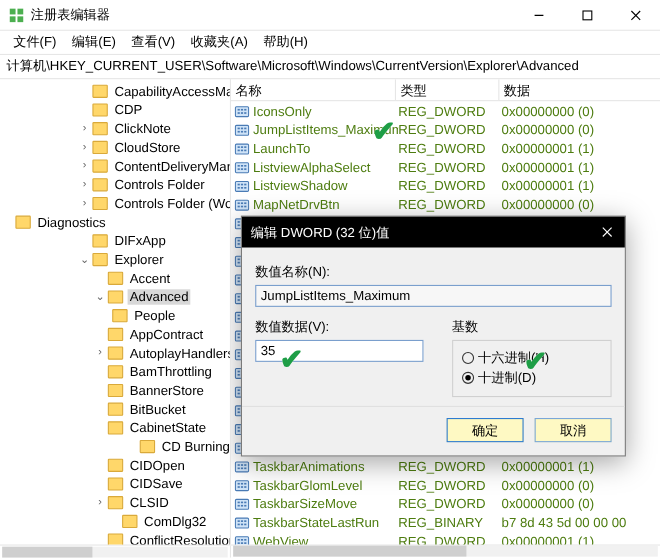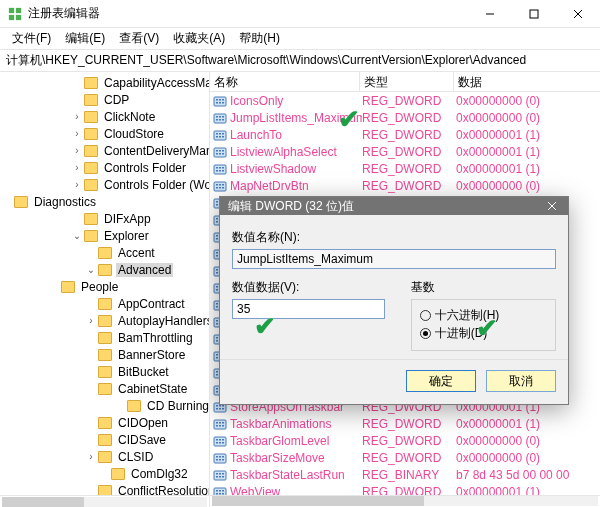--- a/index.html
+++ b/index.html
@@ -23,36 +23,36 @@
   .tw { width:14px; text-align:center; color:#666; font-size:10px; display:inline-block; }
   .folder { width:14px; height:12px; background:#ffd76a; border:1px solid #d9a93a; border-radius:1px; margin-right:4px; display:inline-block;}
   .node .lbl { padding:0 2px; }
   .node.sel .lbl { background:#d8d8d8; }
 
   .list { flex:1; position:relative; overflow:hidden; }
   .lhead { display:flex; height:20px; border-bottom:1px solid #e6e6e6; font-size:12px; color:#000; }
   .lh { padding:2px 4px; border-right:1px solid #e6e6e6; }
   .lh.name{ width:150px;} .lh.type{ width:94px;} .lh.data{ flex:1; border-right:none;}
   .rows { }
-  .row { display:flex; height:17px; align-items:center; font-size:12px; color:#ec4899; }
+  .row { display:flex; height:17px; align-items:center; font-size:12px; color:#4d7c0f; }
   .ricon { width:14px; height:14px; margin:0 3px 0 3px; display:inline-flex; align-items:center; justify-content:center; }
   .ricon svg{ width:14px; height:14px;}
   .rc.name{ width:132px; overflow:hidden; white-space:nowrap;}
   .rc.type{ width:94px;}
   .rc.data{ flex:1; white-space:nowrap; overflow:hidden;}
 
   .statusbar { height:12px; border-top:1px solid #e6e6e6; display:flex; }
   .sb-scroll { width:210px; border-right:1px solid #e6e6e6; display:flex; align-items:center;}
   .hscroll { flex:1; height:10px; margin:0 2px; background:#f1f1f1; position:relative;}
   .hscroll .thumb{ position:absolute; left:0; top:0; height:100%; background:#cfcfcf; }
 
   .check { position:absolute; color:#1e9e46; font-size:26px; font-weight:bold; pointer-events:none; text-shadow:0 0 1px #fff;}
 
   .dialog { position:absolute; left:224px; top:186px; width:350px; background:#f0f0f0; box-shadow: 0 6px 24px rgba(0,0,0,.35); border:1px solid #7a7a7a; }
-  .dlg-title { height:18px; background:#737373; color:#fff; display:flex; align-items:center; padding:0 8px; font-size:12px;}
+  .dlg-title { height:28px; background:#000000; color:#fff; display:flex; align-items:center; padding:0 8px; font-size:12px;}
   .dlg-title .sp{flex:1;}
   .dlg-close { width:32px; height:26px; display:flex; align-items:center; justify-content:center; color:#fff; margin-right:-8px;}
   .dlg-body { padding:10px 12px 8px; font-size:12px; color:#000;}
   .fld-lbl { margin:4px 0 3px; }
   .txt { width:100%; height:20px; border:1px solid #7a9fcd; padding:1px 4px; font-size:12px; background:#fff;}
   .txt.ro { background:#f7f7f7; }
   .row2 { display:flex; gap:26px; margin-top:6px;}
   .col-val { flex:1.05;}
   .col-base { flex:1; }
   .group { border:1px solid #d0d0d0; padding:6px 8px 8px; background:#f0f0f0;}
@@ -162,21 +162,21 @@
         <div class="node" style="padding-left: 84px;">
           <span class="tw"></span>
           <span class="folder"></span>
           <span class="lbl">Accent</span>
         </div>
         <div class="node sel" style="padding-left: 84px;">
           <span class="tw">⌄</span>
           <span class="folder"></span>
           <span class="lbl">Advanced</span>
         </div>
-        <div class="node" style="padding-left: 47px; text-align: center;">
+        <div class="node" style="padding-left: 88px; text-align: center;">
           <span class="tw"></span>
           <span class="folder"></span>
           <span class="lbl">People</span>
         </div>
         <div class="node" style="padding-left: 84px;">
           <span class="tw"></span>
           <span class="folder"></span>
           <span class="lbl">AppContract</span>
         </div>
         <div class="node" style="padding-left: 84px;">

